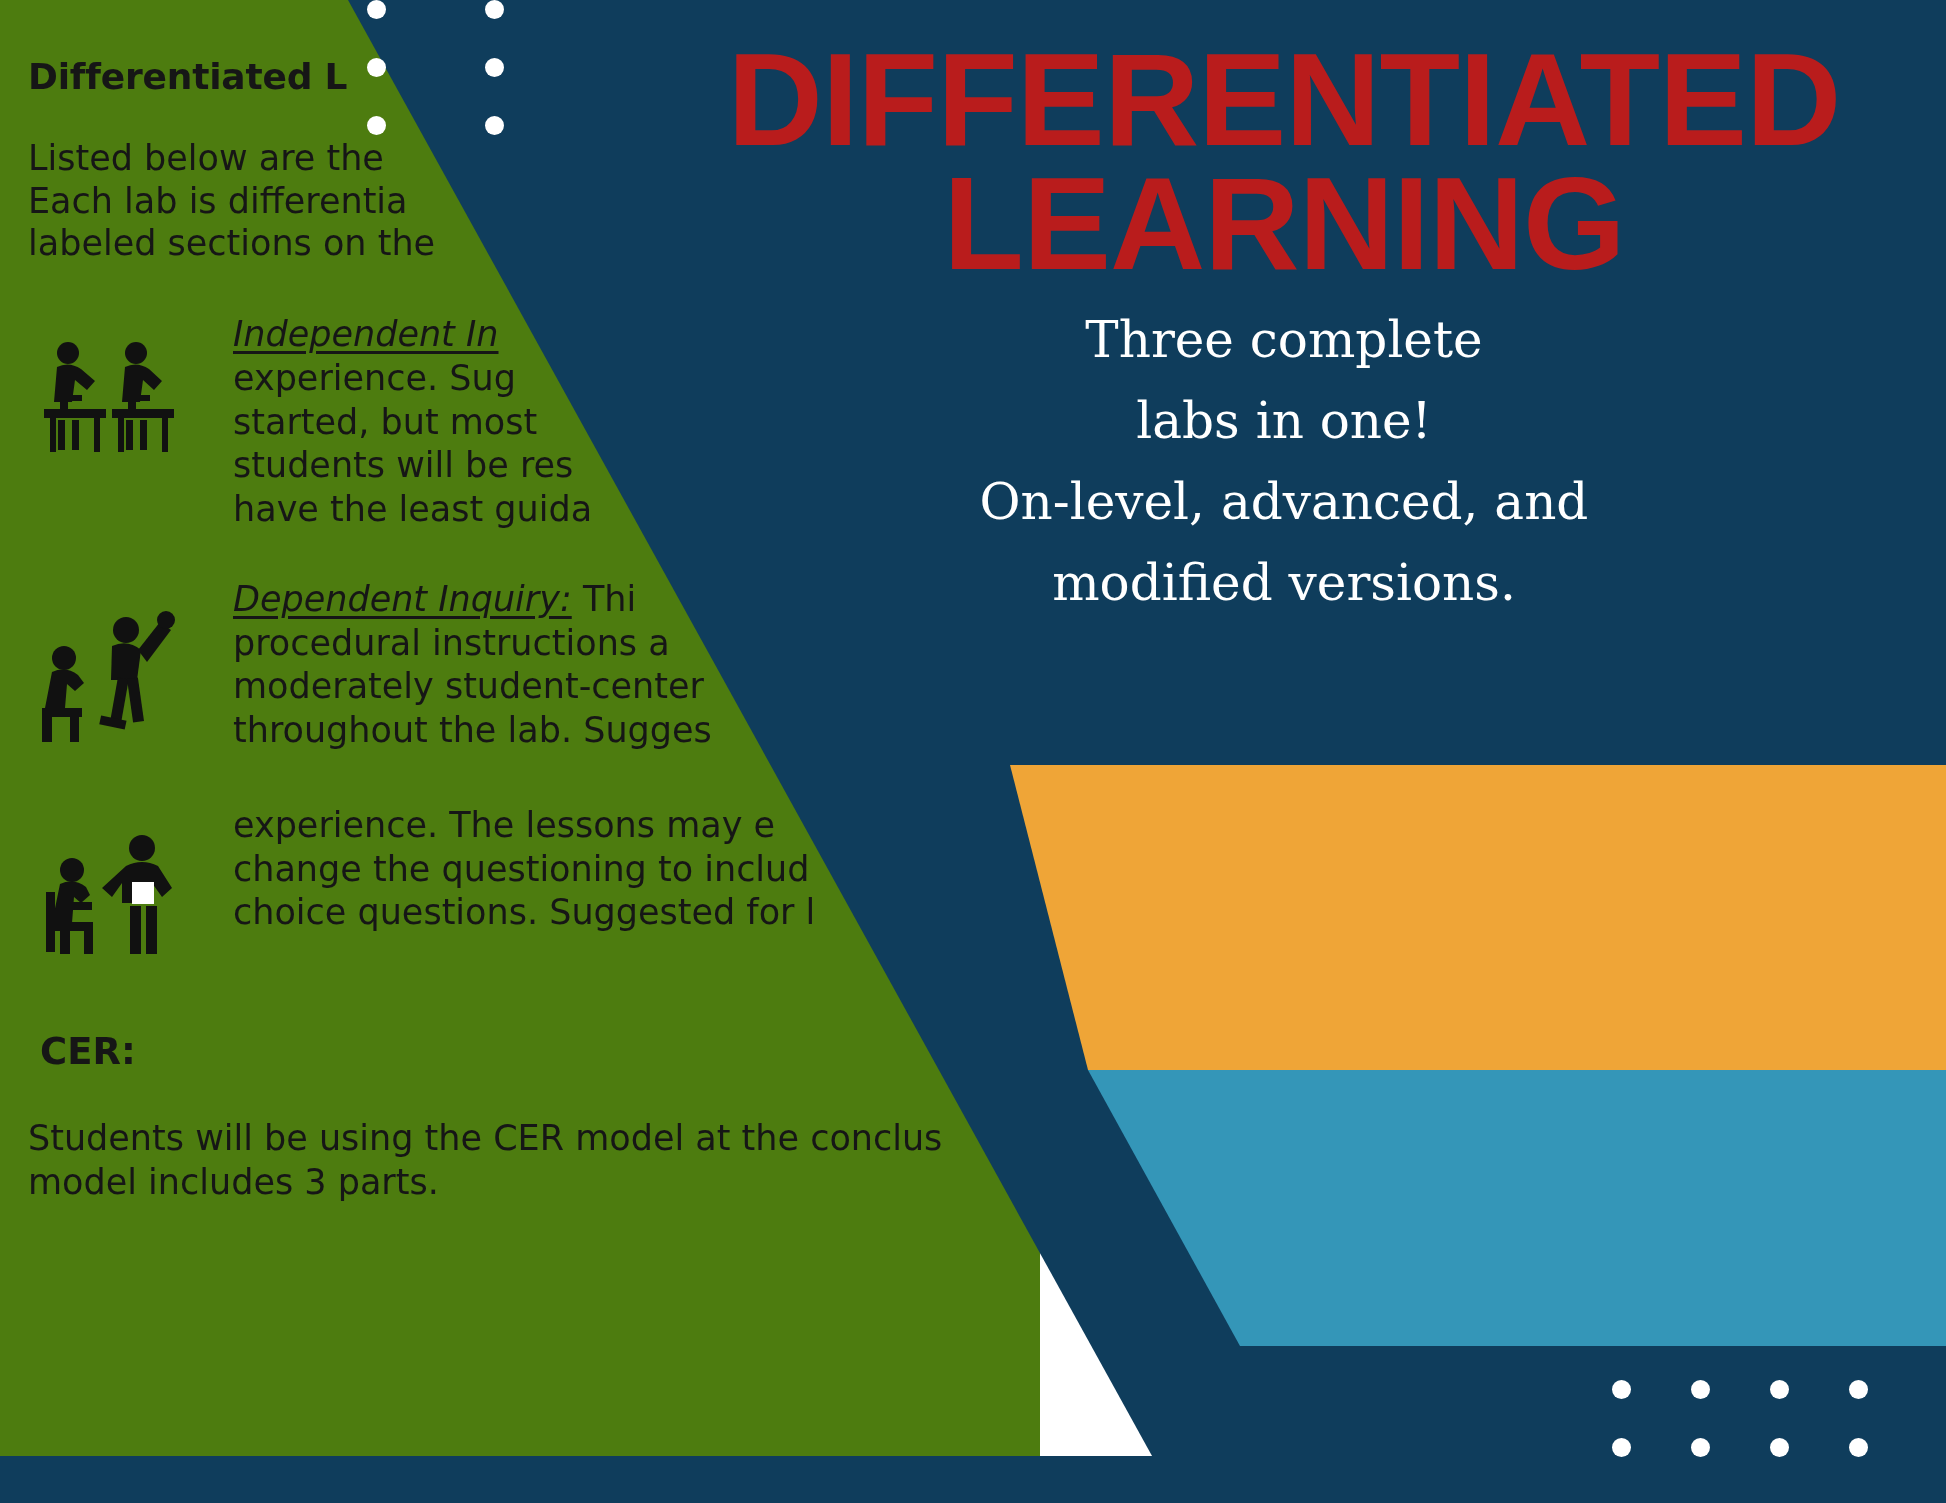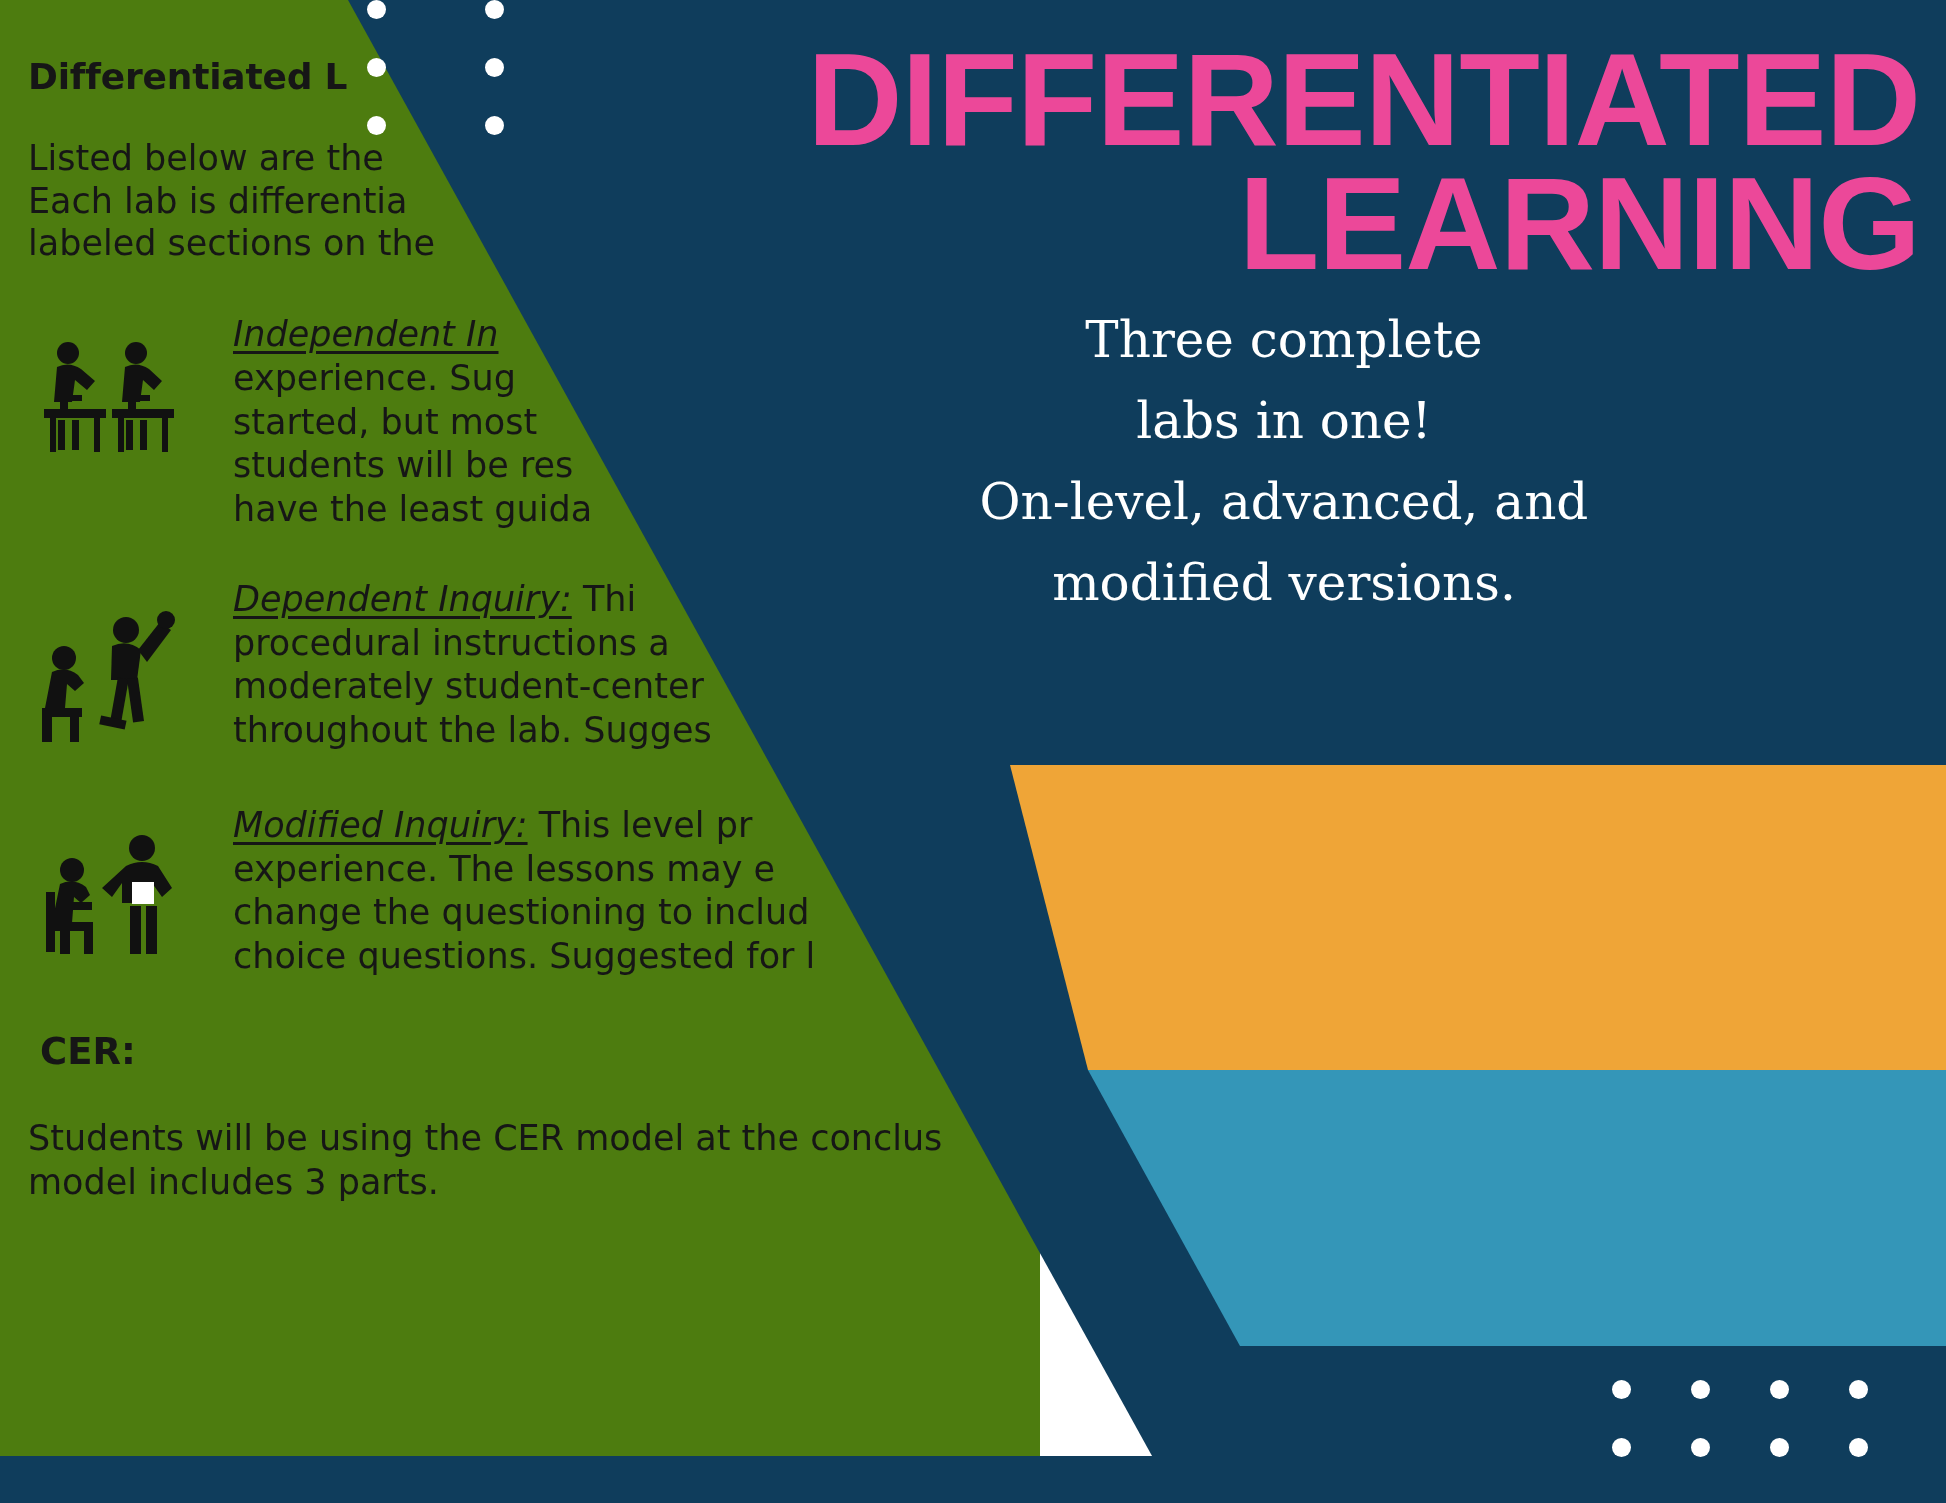--- a/index.html
+++ b/index.html
@@ -148,22 +148,22 @@
     background:#ffffff;
   }
   #dots-top{left:367px; top:0px; width:200px; height:140px;}
   #dots-bottom{left:1612px; top:1380px; width:310px; height:120px;}
 
   
   .headline{
     position:absolute;
     left:648px; top:38px;
     width:1272px;
-    text-align:right;
-    color:#ec4899;
+    text-align:center;
+    color:#b91c1c;
     font-family:"Liberation Sans", sans-serif;
     font-weight:700;
     font-size:132px;
     line-height:0.94;
     letter-spacing:-1px;
   }
   .subhead{
     position:absolute;
     left:636px; top:300px;
     width:1296px;
@@ -270,21 +270,20 @@
               <rect x="24" y="76" width="30" height="8"></rect>
               <circle cx="104" cy="22" r="13"></circle>
               <path d="M88 40 q16 -8 32 0 l14 22 -10 9 -10 -14 0 20 -30 0 0 -20 -10 14 -10 -9 z"></path>
               <rect x="94" y="56" width="22" height="22" fill="#ffffff"></rect>
               <rect x="92" y="80" width="11" height="48"></rect>
               <rect x="108" y="80" width="11" height="48"></rect>
             </g>
           </svg>
         </span>
         <div class="doc-body">
-          <div class="doc-line"><span class="doc-term">Modified Inquiry:</span> <span>This level pr</span></div>
           <div class="doc-line">experience.   The lessons may e</div>
           <div class="doc-line">change  the  questioning  to  includ</div>
           <div class="doc-line">choice questions.   Suggested  for l</div>
         </div>
       </div>
 
       <div class="doc-cer-head">CER:</div>
       <div class="doc-cer-body">
         <div class="doc-line">Students  will  be  using  the  CER  model  at  the  conclus</div>
         <div class="doc-line">model includes 3 parts.</div>

